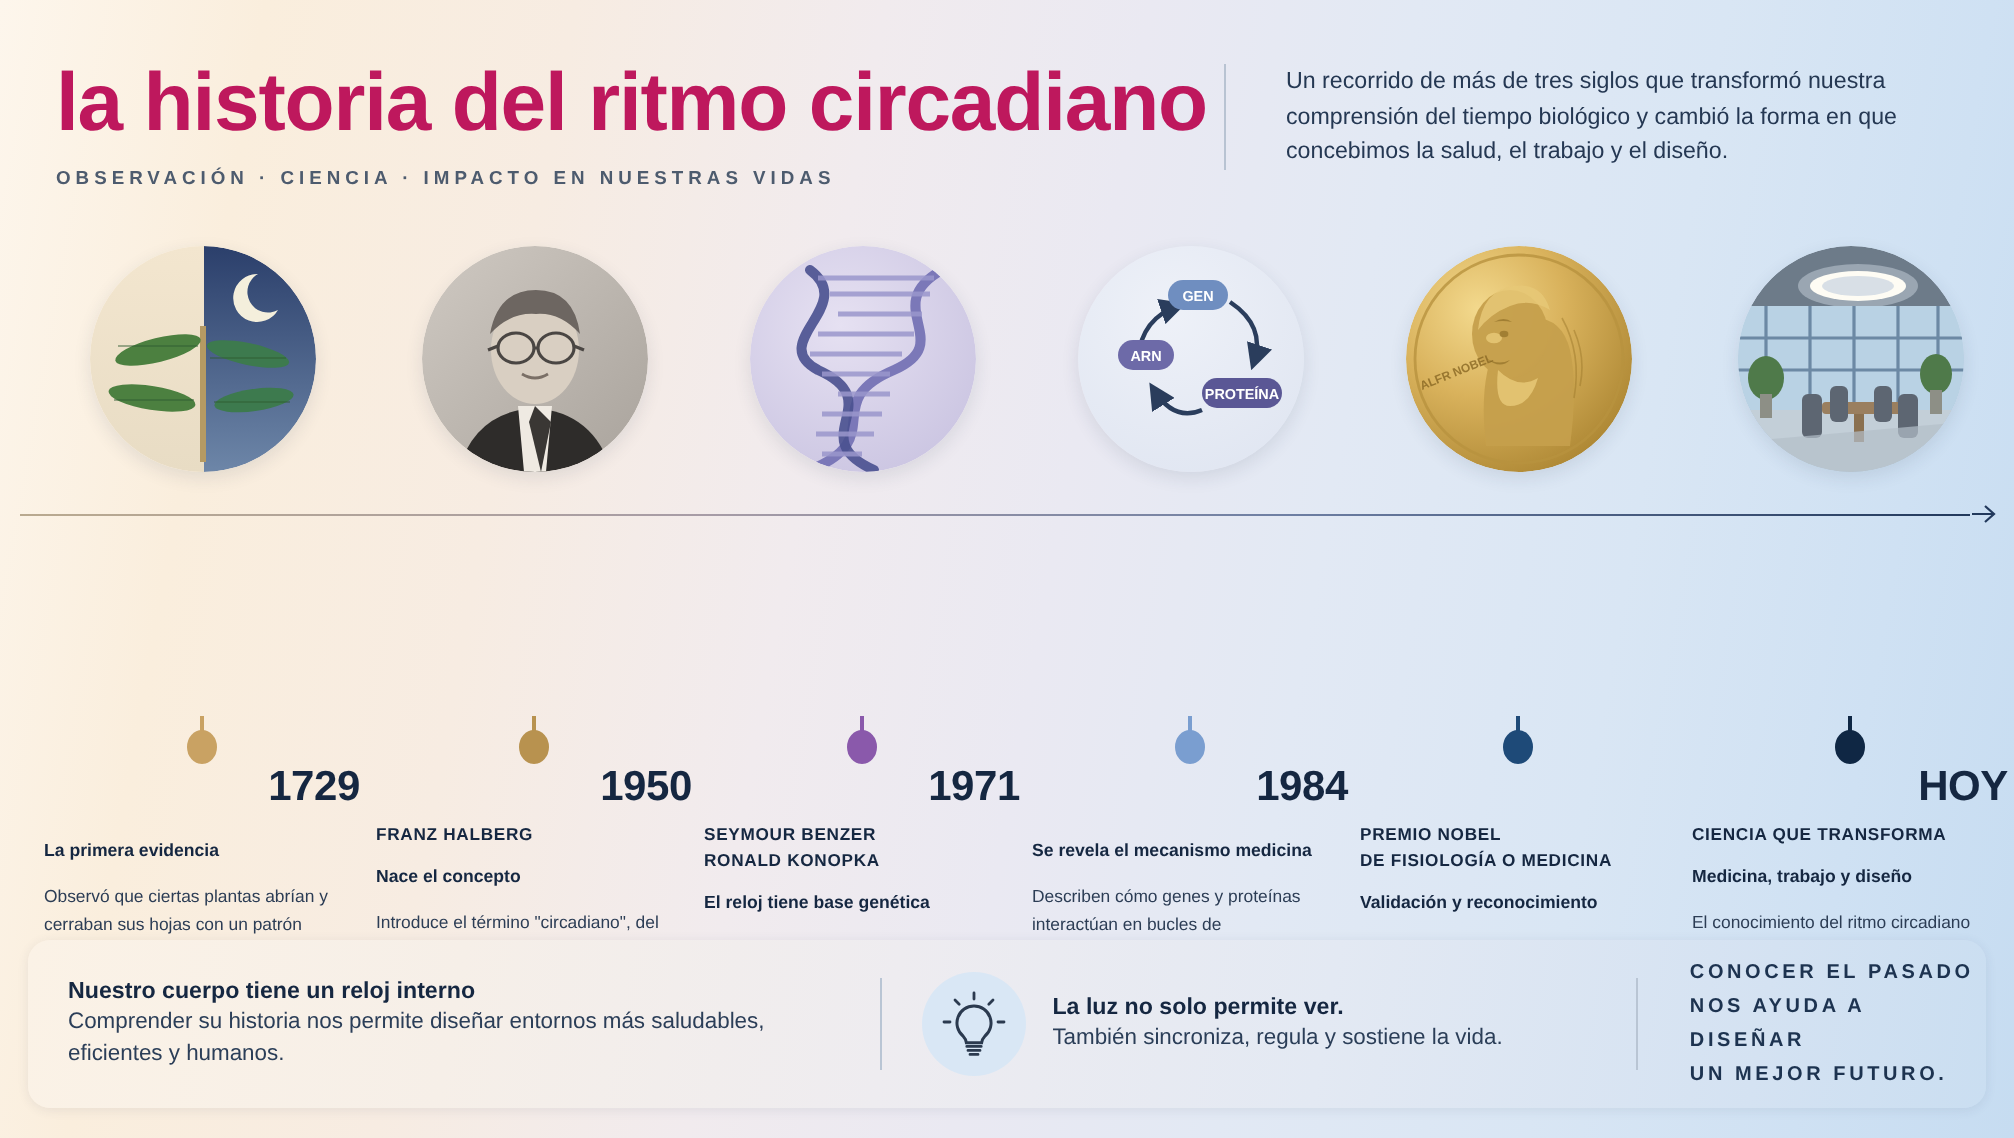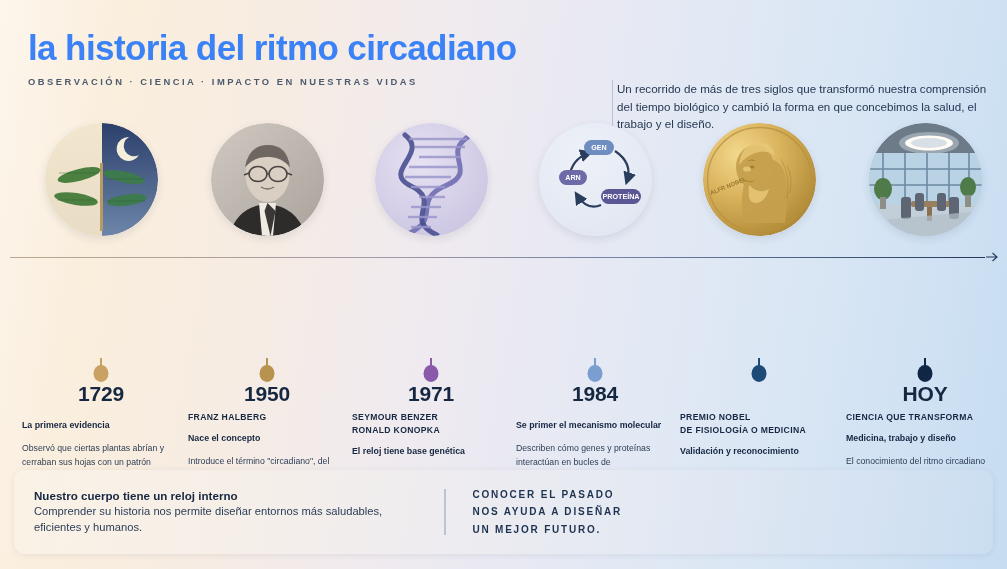--- a/index.html
+++ b/index.html
@@ -18,31 +18,31 @@
         #cfe1f3 90%,
         #c6dcf1 100%);
     color:#12253f;
     position:relative;
   }
   .sheet { position:absolute; inset:0; }
 
   
   .header { position:absolute; left:28px; top:30px; right:20px; height:82px; }
   .title {
-    font-size:35px; font-weight:700; letter-spacing:-0.6px;
-    color:#3b82f6; line-height:1.04; white-space:nowrap;
+    font-size:41px; font-weight:700; letter-spacing:-0.6px;
+    color:#be185d; line-height:1.04; white-space:nowrap;
   }
   .subtitle {
     margin-top:10px; font-size:9.4px; font-weight:600;
     letter-spacing:2.5px; color:#4d5b6e;
   }
   .intro {
     position:absolute; left:612px; top:32px; width:380px;
-    border-left:1.6px solid #b8c3d2; padding-left:4px;
-    font-size:11.6px; line-height:1.52; color:#253853;margin-top:48px;
+    border-left:1.6px solid #b8c3d2; padding-left:30px;
+    font-size:11.6px; line-height:1.52; color:#253853;
   }
 
   
   .axis {
     position:absolute; left:10px; top:257px; width:975px; height:1.4px;
     background:linear-gradient(90deg,#b9a98f 0%,#a79ca6 35%,#6e7fa3 65%,#22395c 100%);
   }
   .axis-arrow {
     position:absolute; left:985px; top:250px; width:14px; height:14px;
   }
@@ -55,21 +55,21 @@
     overflow:hidden; position:relative;
     box-shadow:0 3px 9px rgba(40,55,80,0.11);
   }
   .stem { position:absolute; left:50%; top:242px; width:2px; height:14px;
           transform:translateX(-50%); }
   .dot {
     position:absolute; left:50%; top:249px; width:15px; height:17px;
     transform:translateX(-50%); border-radius:50%;
   }
   .year {
-    position:absolute; top:266px; left:0; width:158px; text-align:center;
+    position:absolute; top:266px; left:0; width:158px; text-align:right;
     font-size:21px; font-weight:700; color:#152741; letter-spacing:-0.2px;
   }
   .body-txt { position:absolute; top:295px; left:0; width:158px; }
   .person {
     font-size:8.6px; font-weight:700; letter-spacing:0.35px;
     line-height:1.52; color:#152741; text-transform:uppercase;
   }
   .lead {
     margin-top:9px; font-size:8.8px; font-weight:700;
     line-height:1.35; color:#152741;
@@ -275,21 +275,21 @@
             <text x="34" y="57.4">ARN</text>
             <text x="82" y="76.4">PROTEÍNA</text>
           </g>
         </svg>
       </div>
     </div>
     <div class="stem" style="background:#7a9ed0;"></div>
     <div class="dot" style="background:#7a9ed0;"></div>
     <div class="year">1984</div>
     <div class="body-txt">
-      <div class="lead">Se primer el mecanismo molecular</div>
+      <div class="lead">Se revela el mecanismo medicina</div>
       <div class="desc">Describen cómo genes y proteínas interactúan en bucles de retroalimentación que generan y regulan los ciclos de aproximadamente 24 horas en las células.</div>
     </div>
   </div>
 
   <div class="col" id="c4" style="left:680px;">
     <div class="circle-wrap">
       <div class="circ">
         <svg viewBox="0 0 113 113" width="113" height="113">
           <defs>
             <radialGradient id="goldg" cx="0.32" cy="0.28" r="0.85">
@@ -389,20 +389,39 @@
 
     <div class="fnote" style="width:430px;">
       <div>
         <div class="fnote-h">Nuestro cuerpo tiene un reloj interno</div>
         <div class="fnote-p">Comprender su historia nos permite diseñar entornos más saludables, eficientes y humanos.</div>
       </div>
     </div>
 
     <div class="fdiv"></div>
 
+    <div class="fnote" style="width:380px;">
+      <div class="fnote-ico" style="background:#d9e7f5;">
+        <svg viewBox="0 0 40 40" width="40" height="40">
+          <path d="M20 11 a8.5 8.5 0 0 0 -5.5 15 q1.5 1.6 1.7 3.4 h7.6 q0.2 -1.8 1.7 -3.4 A8.5 8.5 0 0 0 20 11z" fill="none" stroke="#2b3a4f" stroke-width="1.5"></path>
+          <path d="M16.4 31.2 h7.2 M17 33.2 h6 M18 35.2 h4" stroke="#2b3a4f" stroke-width="1.4" stroke-linecap="round"></path>
+          <g stroke="#2b3a4f" stroke-width="1.4" stroke-linecap="round">
+            <path d="M20 4.5 V7.5"></path>
+              <path d="M10.5 8 L12.6 10.1"></path>
+              <path d="M29.5 8 L27.4 10.1"></path>
+            <path d="M5 19 H8"></path>
+              <path d="M32 19 H35"></path>
+          </g>
+        </svg>
+      </div>
+      <div>
+        <div class="fnote-h">La luz no solo permite ver.</div>
+        <div class="fnote-p">También sincroniza, regula y sostiene la vida.</div>
+      </div>
+    </div>
 
     <div class="fdiv"></div>
 
     <div class="fclose" style="white-space:pre-line;">CONOCER EL PASADO
 NOS AYUDA A DISEÑAR
 UN MEJOR FUTURO.</div>
   </div>
 
 </div>
 

